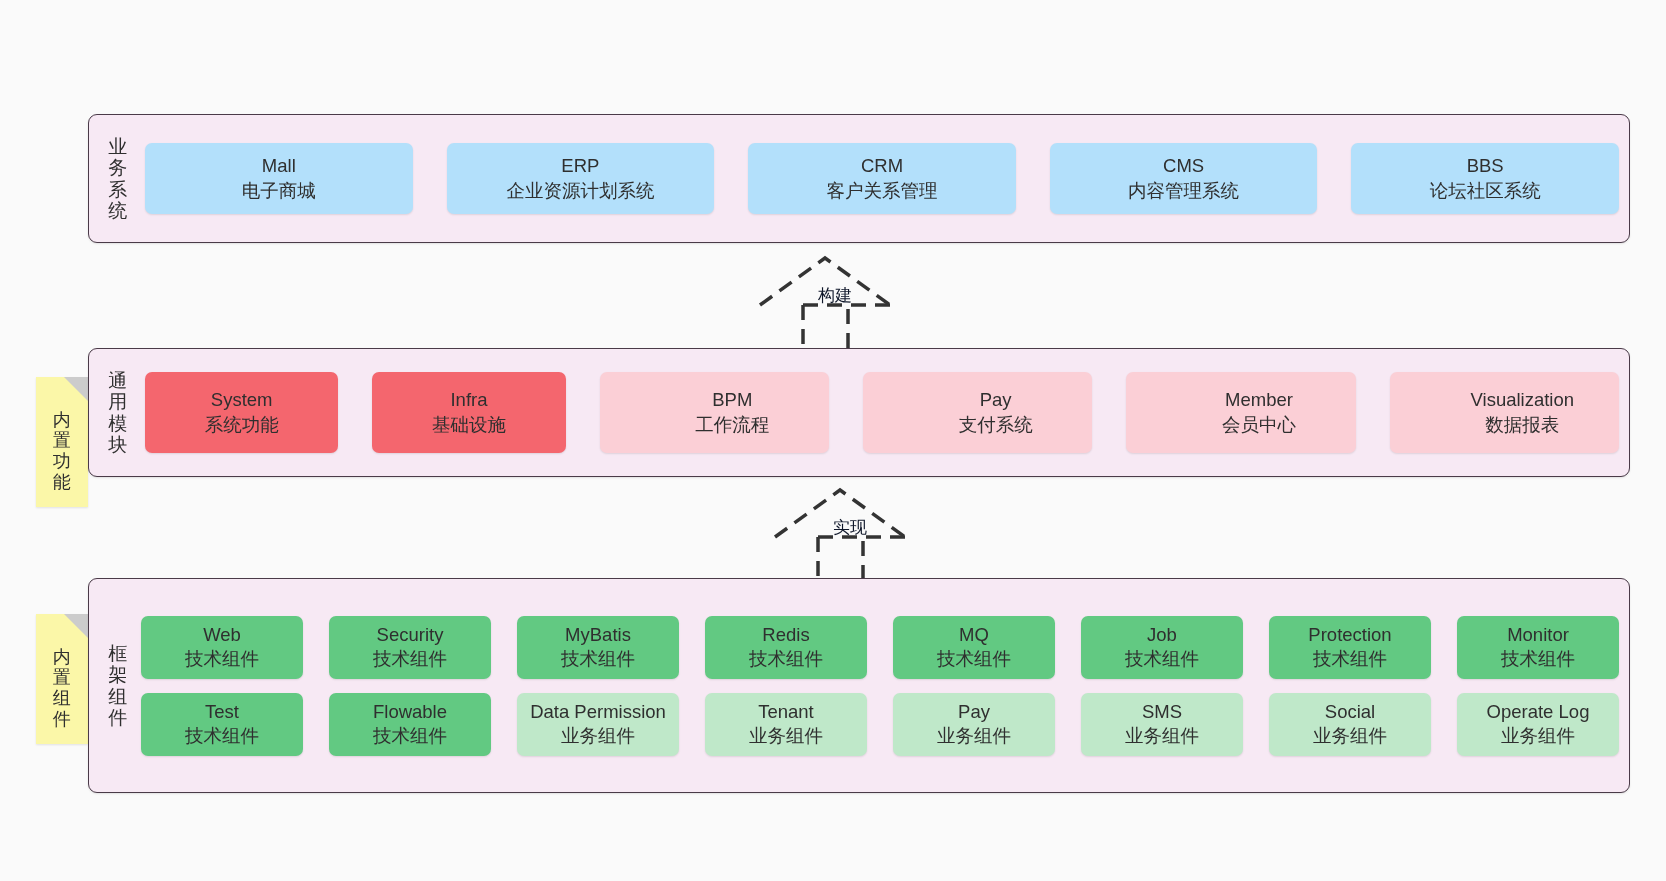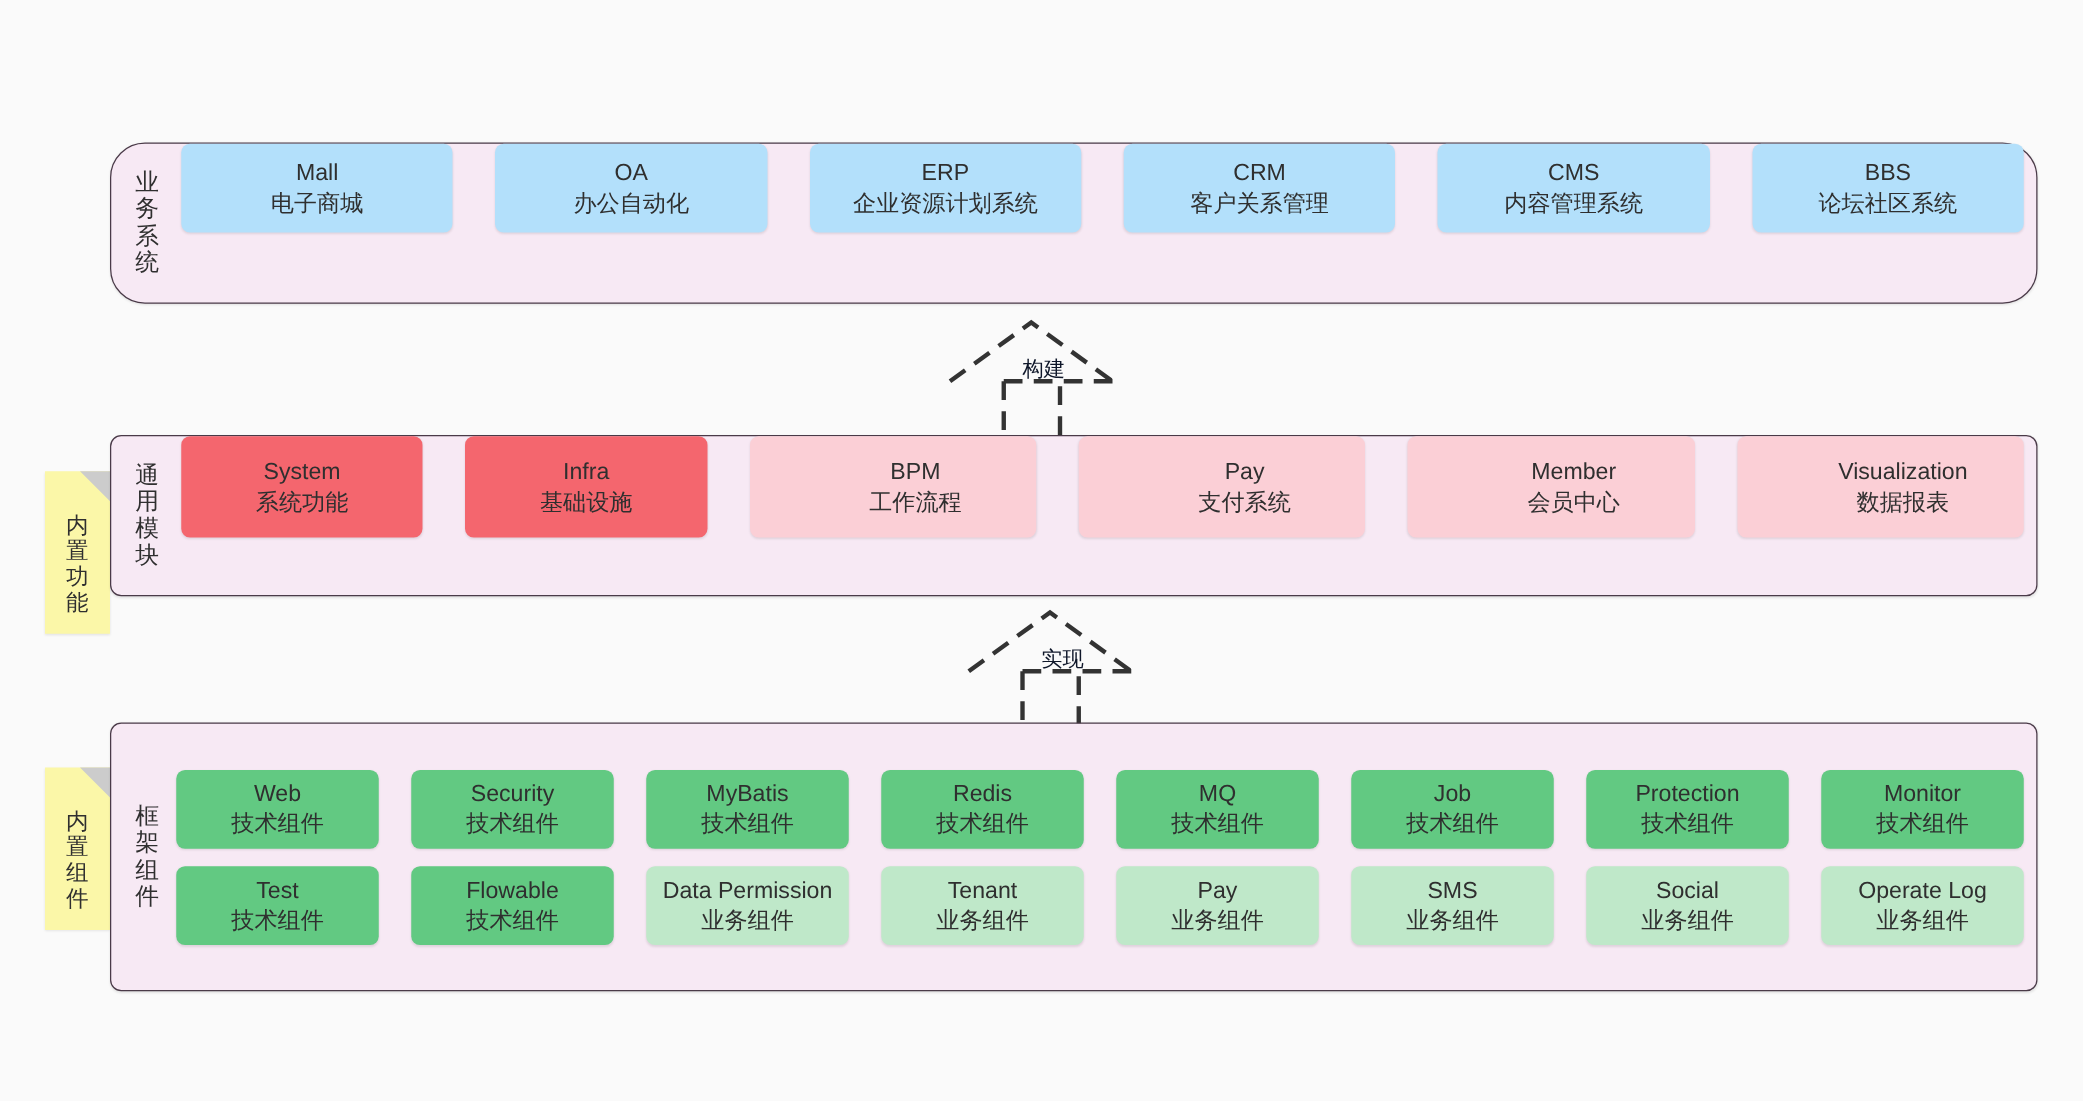--- a/index.html
+++ b/index.html
@@ -35,20 +35,21 @@
     line-height: 1.13;
     letter-spacing: 0.5px;
     color: #2f2f2f;
     text-align: center;
     word-break: break-all;
     white-space: normal;
   }
   .layer-body {
     flex: 1 1 auto;
     display: flex;
+    align-items: center;
     gap: 0px;
     height: 100%;
     padding: 0 10px 0 6px;
     box-sizing: border-box;
   }
 
   
   .card {
     box-sizing: border-box;
     border-radius: 7px;
@@ -67,21 +68,21 @@
   .card.wrap .ln { white-space: normal; }
 
   
   .c-blue      { background: #b3e0fb; }
   .c-red       { background: #f4666e; }
   .c-pink      { background: #fbcfd6; padding-left: 40px; }
   .c-green     { background: #62c982; }
   .c-lightgreen{ background: #bfe8c9; }
 
   
-  #layer-business { left: 88px; top: 114px; width: 1542px; height: 129px; border-radius: 28px; }
+  #layer-business { left: 88px; top: 114px; width: 1542px; height: 129px; }
   #layer-business .layer-body { gap: 34px; padding-left: 10px; }
   #layer-business .card { height: 71px; flex: 1 1 0; }
 
   
   #layer-modules { left: 88px; top: 348px; width: 1542px; height: 129px; }
   #layer-modules .layer-body { gap: 34px; padding-left: 10px; }
   #layer-modules .card { height: 81px; flex: 1 1 0; }
 
   
   #layer-framework { left: 88px; top: 578px; width: 1542px; height: 215px; }
@@ -155,24 +156,20 @@
 <body>
 
 <div class="layer" id="layer-business">
   <div class="layer-title">业务系统</div>
   <div class="layer-body">
     <div class="card c-blue">
       <span class="ln">Mall</span>
       <span class="ln">电子商城</span>
     </div>
     <div class="card c-blue">
-      <span class="ln">OA</span>
-      <span class="ln">办公自动化</span>
-    </div>
-    <div class="card c-blue">
       <span class="ln">ERP</span>
       <span class="ln">企业资源计划系统</span>
     </div>
     <div class="card c-blue">
       <span class="ln">CRM</span>
       <span class="ln">客户关系管理</span>
     </div>
     <div class="card c-blue">
       <span class="ln">CMS</span>
       <span class="ln">内容管理系统</span>

